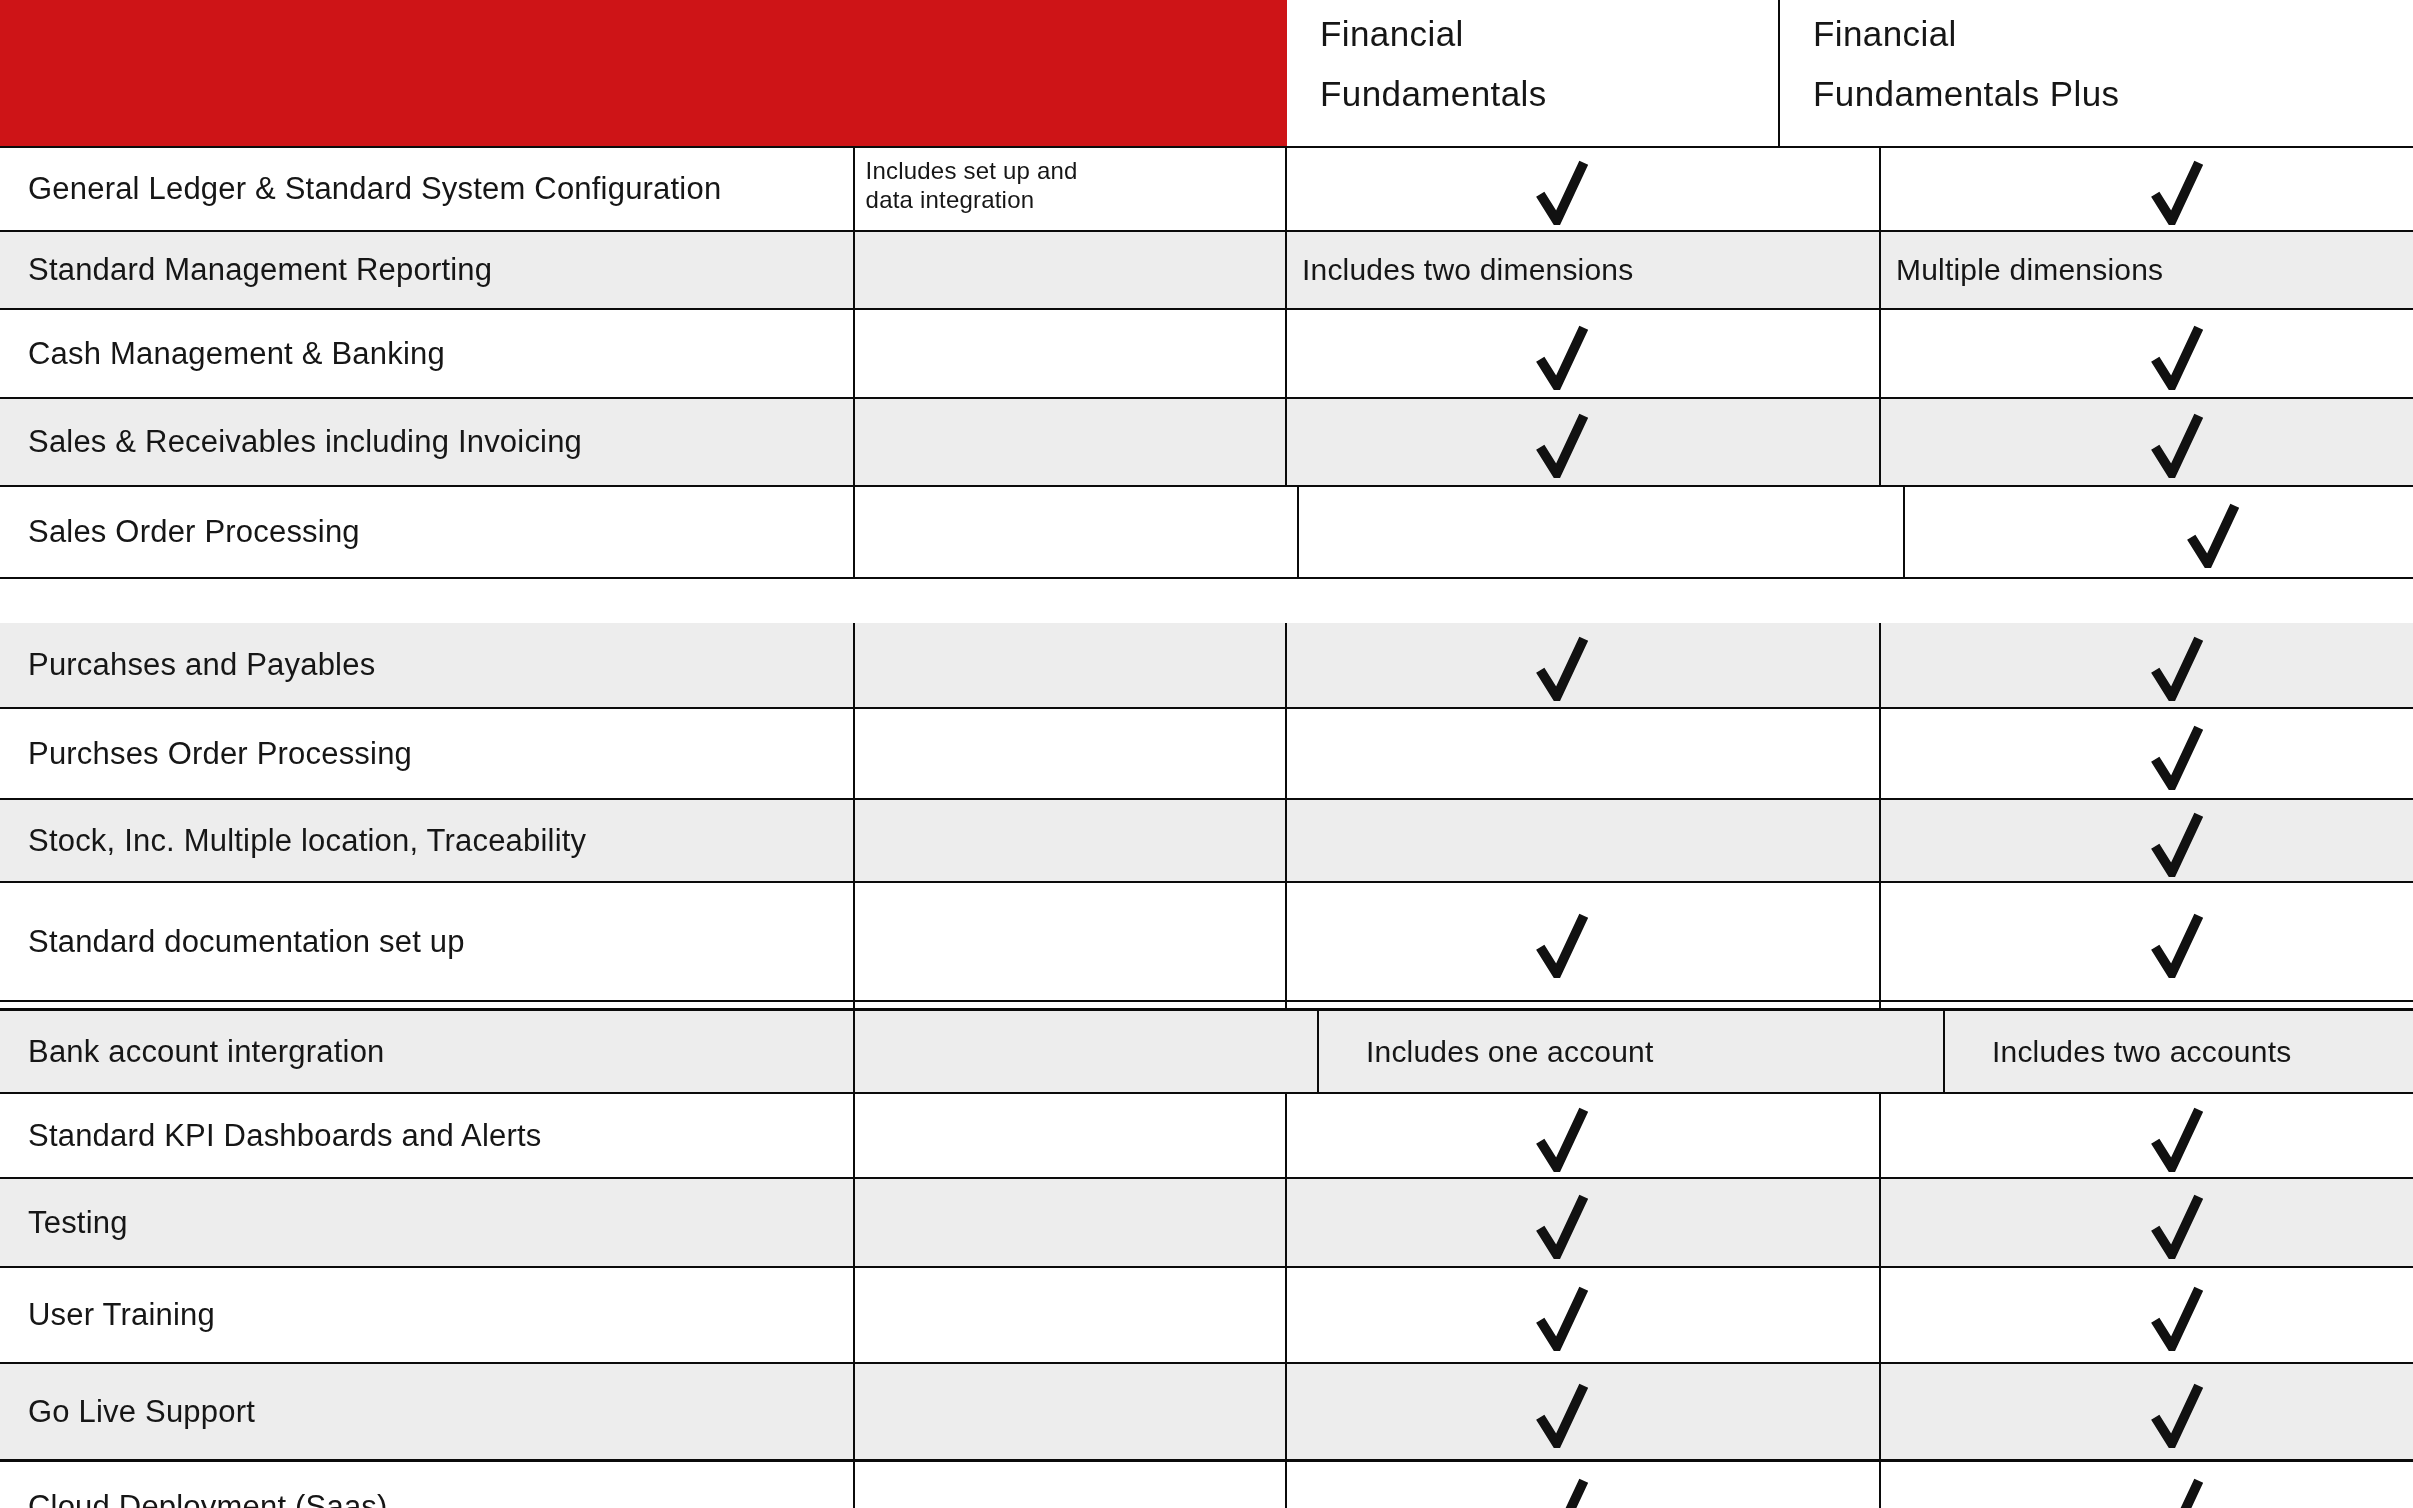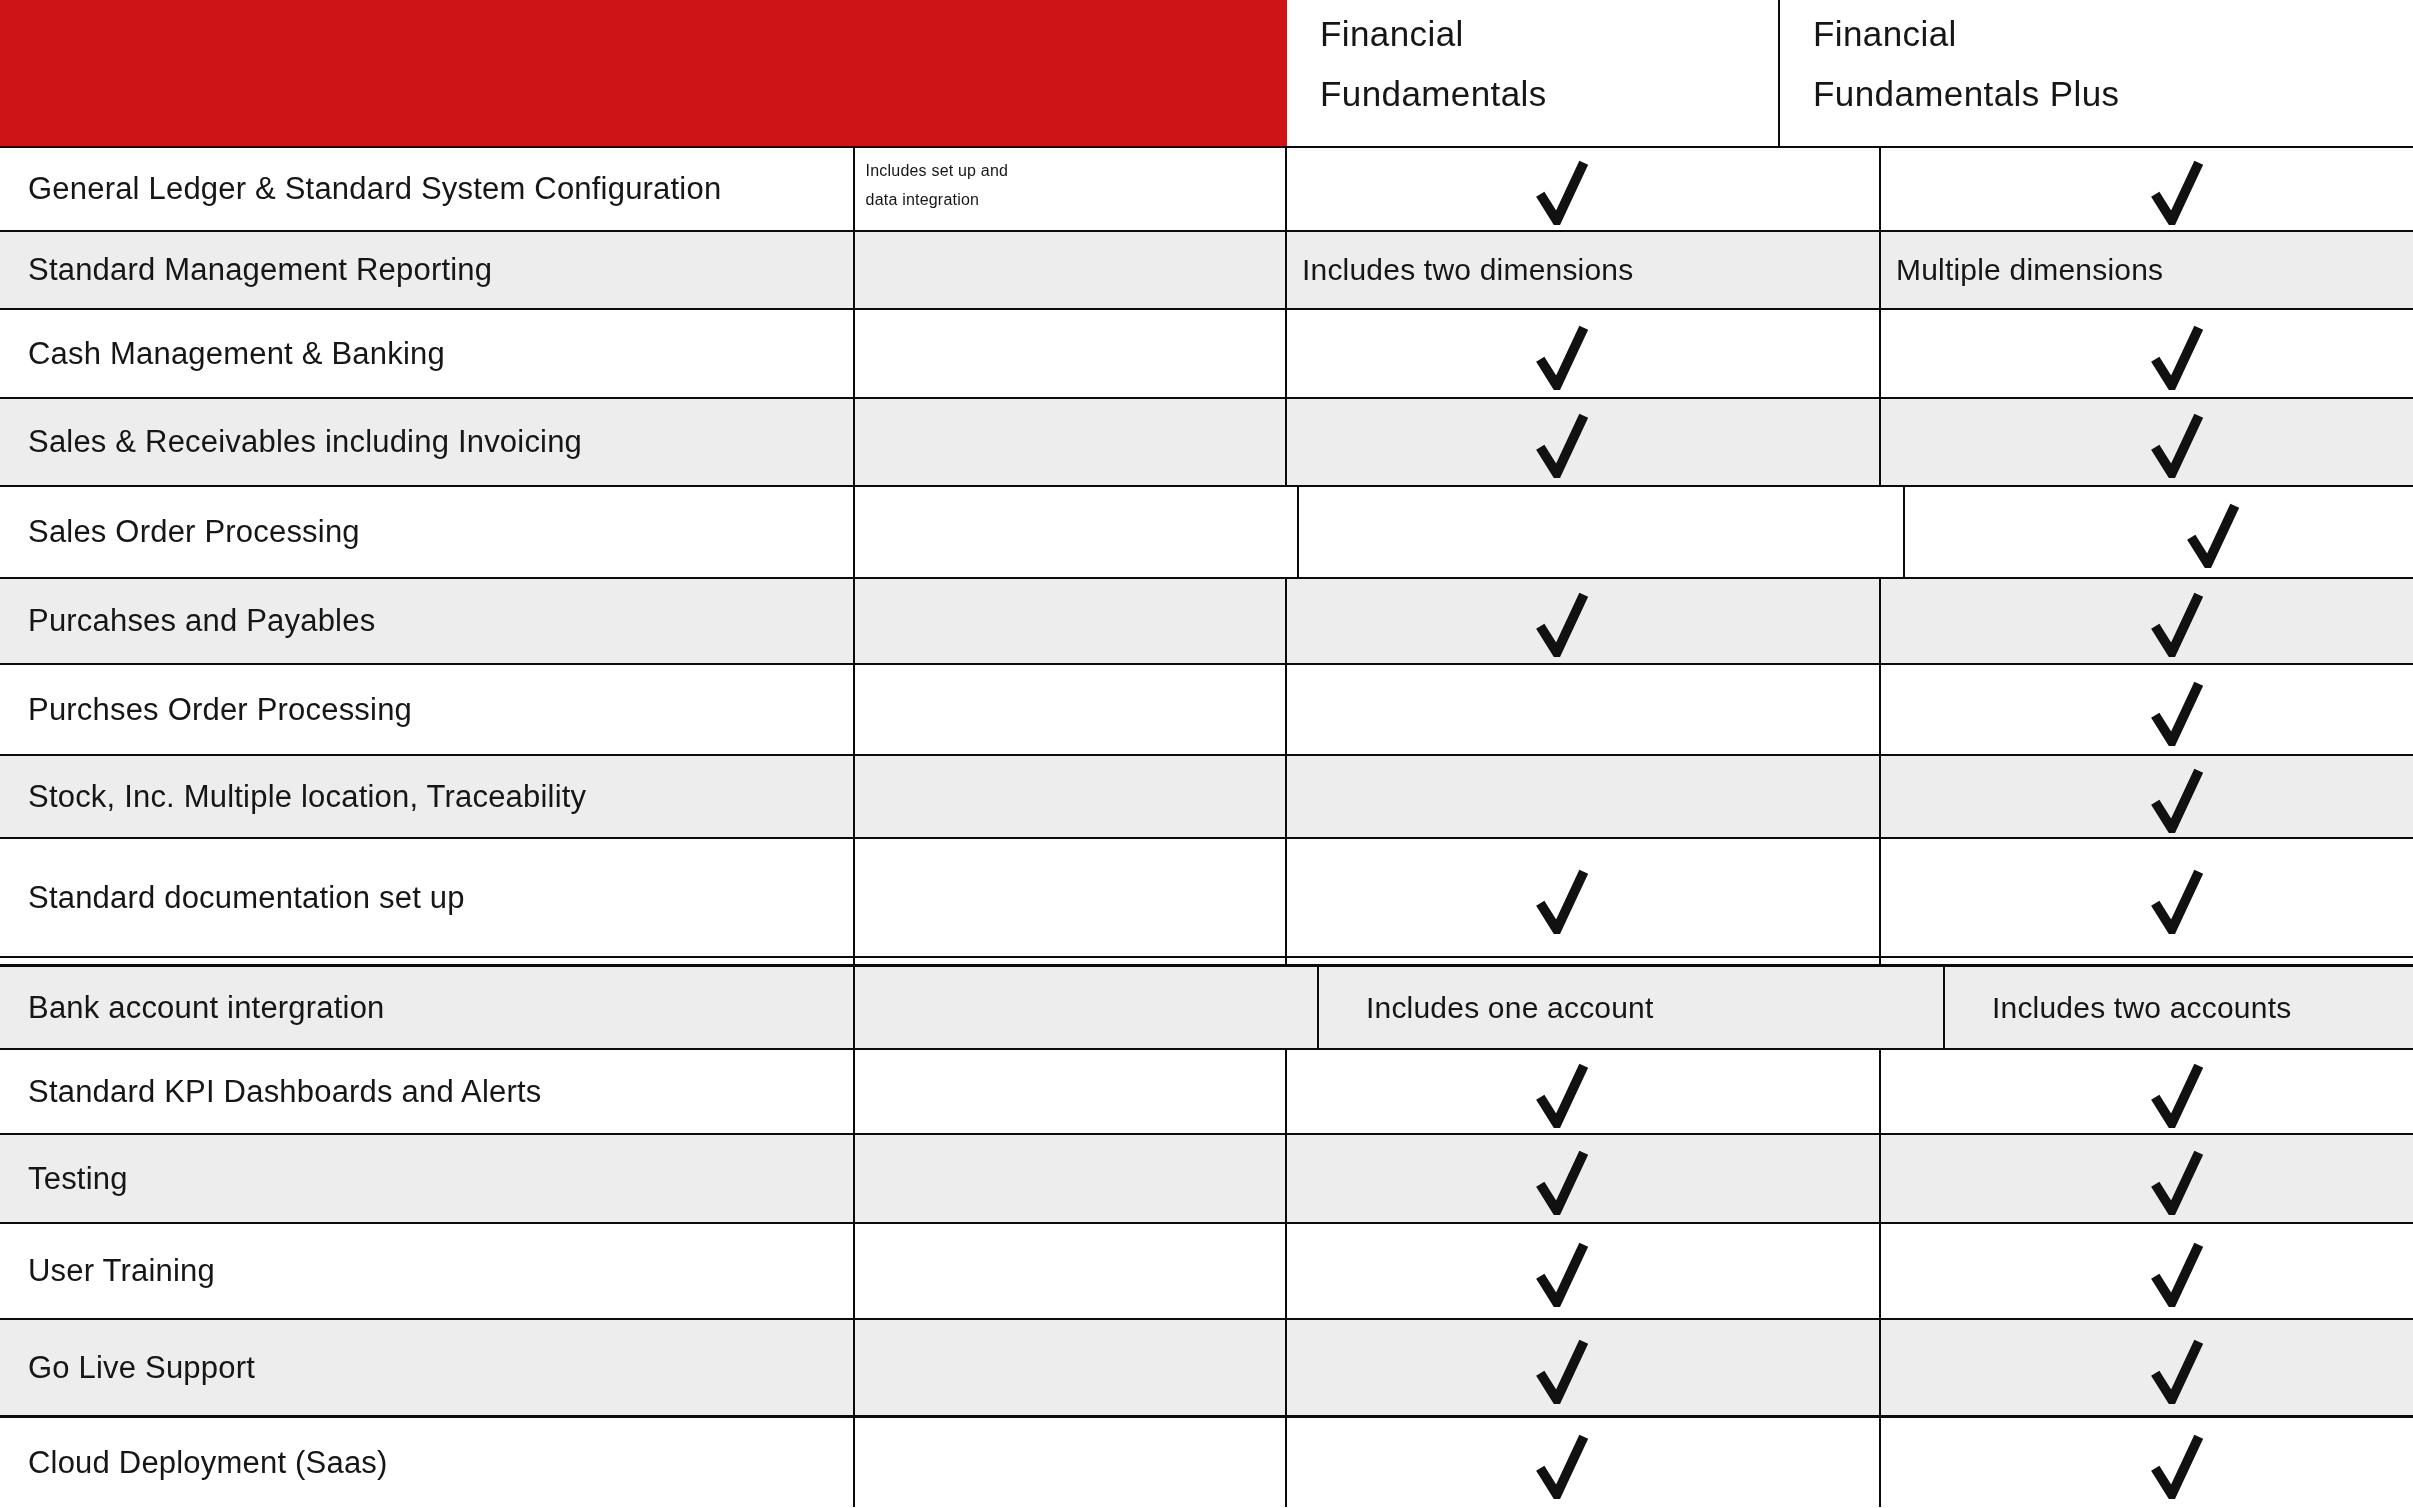--- a/index.html
+++ b/index.html
@@ -42,21 +42,21 @@
   
   .cell { display: flex; align-items: center; flex: 0 0 auto; min-height: 100%; }
   .c1 { width: 855px; border-right: 2.3px solid #0b0b0b; padding-left: 28px; }
   .c2 { width: 432px;  border-right: 2.3px solid #0b0b0b; align-items: flex-start; padding: 7.5px 9px 0 10.6px; }
   .c3 { width: 594px;  border-right: 2.3px solid #0b0b0b; justify-content: center; }
   .c4 { width: 634px;  justify-content: center; }
   .c3.textcell, .c4.textcell { justify-content: flex-start; padding-left: 15px; }
   .spacer .cell { min-height: 100%; padding: 0; }
 
   .feature-label { font-size: 31px; letter-spacing: 0.2px; }
-  .note { font-size: 16px; line-height: 29px; white-space: pre-line; letter-spacing: 0.2px; }
+  .note { font-size: 24px; line-height: 29px; white-space: pre-line; letter-spacing: 0.2px; }
   .valtext { font-size: 30px; letter-spacing: 0.2px; }
 
   .check { margin-top: 6px; margin-right: 42px; display: block; }
 </style>
 </head>
 <body>
 
 <div class="table">
   <div class="row header">
     <div class="red-block" style="background: rgb(206, 20, 23);"></div>
@@ -146,21 +146,21 @@
         <div class="cell c2">
           <span class="note"></span>
         </div>
         <div class="cell c3"></div>
         <div class="cell c4">
           <svg class="check" width="56" height="66" viewBox="0 0 74 88" aria-hidden="true">
     <path d="M8 47 L30 82 L66 5" fill="none" stroke="#111111" stroke-width="13"></path>
   </svg>
         </div>
       </div>
-      <div class="row alt" style="height: 86px; background: rgb(237, 237, 237);">
+      <div class="row alt" style="height: 86px; background: rgb(237, 237, 237); margin-top: 44px;">
         <div class="cell c1">
           <span class="feature-label">Purcahses and Payables</span>
         </div>
         <div class="cell c2">
           <span class="note"></span>
         </div>
         <div class="cell c3">
           <svg class="check" width="56" height="66" viewBox="0 0 74 88" aria-hidden="true">
     <path d="M8 47 L30 82 L66 5" fill="none" stroke="#111111" stroke-width="13"></path>
   </svg>

